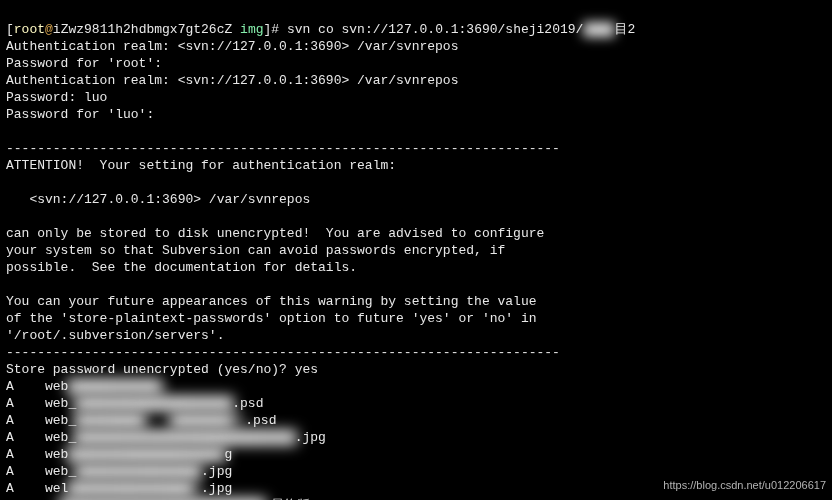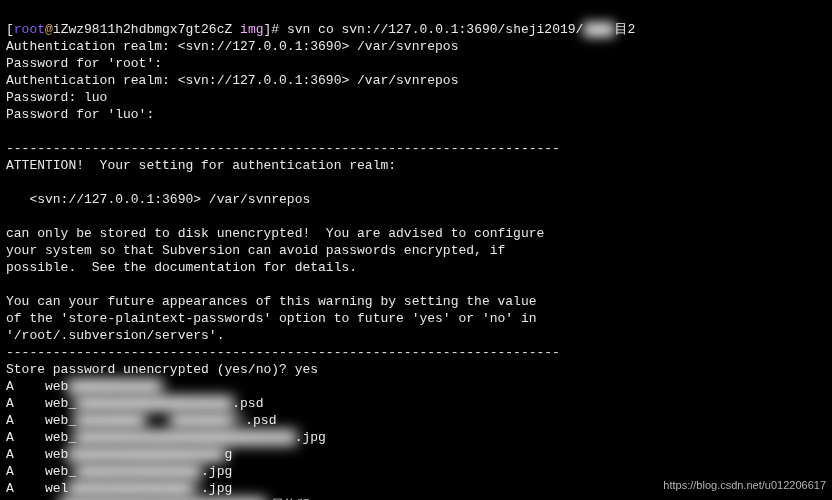--- a/index.html
+++ b/index.html
@@ -16,22 +16,22 @@
       line-height: 17px;
       color: #e0e0e0;
       overflow: hidden;
       position: relative;
       padding: 4px 6px;
     }
     .term {
       white-space: pre;
       letter-spacing: 0px;
     }
-    .green { color: #8b5cf6; }
-    .teal { color: #f0abfc; }
+    .green { color: #fef9c3; }
+    .teal { color: #86efac; }
     .orange { color: #d4a24c; }
     .white { color: #e8e8e8; }
     .blur {
       filter: blur(6px);
       display: inline-block;
     }
     .mid-blur {
       display: inline-block;
       filter: blur(7px);
       transform: scale(1.02);

